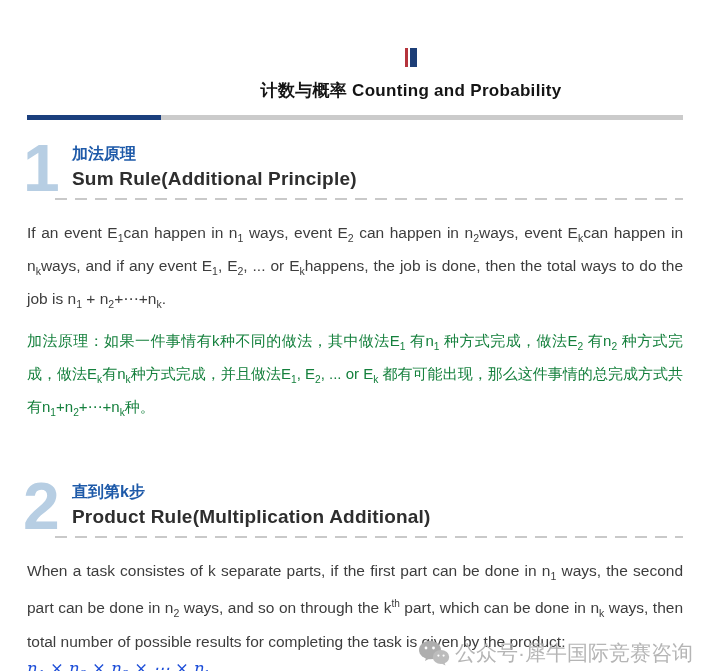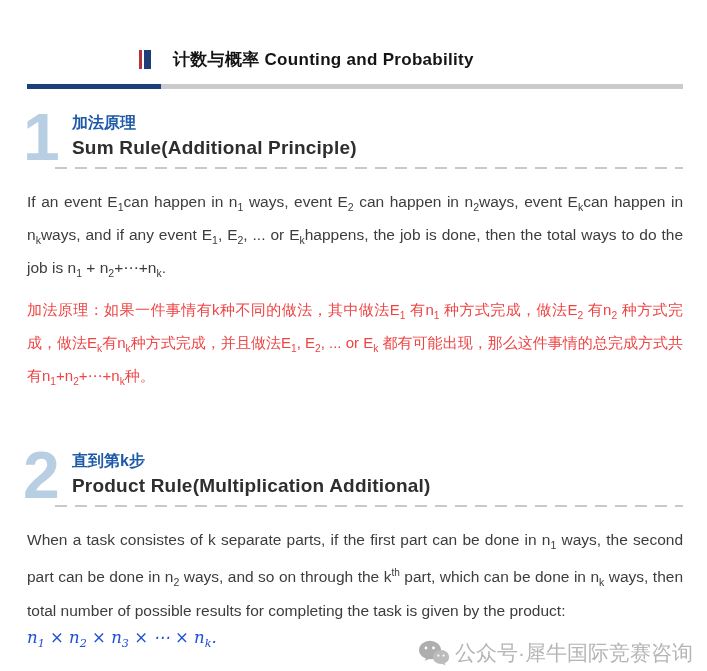--- a/index.html
+++ b/index.html
@@ -3,21 +3,21 @@
 <meta charset="utf-8">
 <style>
   * { margin:0; padding:0; box-sizing:border-box; }
   html,body { background:#ffffff; }
   .page {
     position:relative; width:707px; height:671px; background:#ffffff;
     overflow:hidden; font-family:"Liberation Sans","DejaVu Sans",sans-serif;
   }
   .content { padding:48px 24px 0 27px; }
 
-  .doc-header { display:flex; align-items:center; gap:22px; margin-left:112px; }
+  .doc-header { display:flex; align-items:center; gap:12px; margin-left:112px;flex-direction:column; }
   .header-bars { display:flex; gap:2px; height:19px; }
   .bar-red  { width:3px; background:#b5343c; }
   .bar-navy { width:7px; background:#1d3e77; }
   .doc-title { font-size:17px; font-weight:bold; color:#141414; letter-spacing:0.3px; white-space:nowrap; }
 
   .rule { display:flex; height:5px; margin-top:13px; }
   .rule-navy { width:134px; background:#1b3f7d; }
   .rule-gray { flex:1; background:#cbcbcb; }
 
   .section-header { position:relative; margin-top:24px; padding-left:45px; padding-bottom:8px; min-height:56px; }
@@ -28,21 +28,21 @@
   }
   .big-num {
     position:absolute; left:-4px; top:-8px; font-size:66px; font-weight:bold;
     color:#b7cee3; line-height:64px; letter-spacing:-2px;
   }
   .title-cn { font-size:16px; font-weight:bold; color:#1e5aa9; }
   .title-en { font-size:19px; font-weight:bold; color:#2e2e2e; letter-spacing:0.2px; margin-top:3px; }
 
   .para { text-align:justify; }
   .para-en { margin-top:19px; font-size:15.5px; line-height:27px; color:#3d3d3d; }
-  .para-cn { margin-top:9px;  font-size:15px;   line-height:27px; color:#ef4444; }
+  .para-cn { margin-top:9px;  font-size:15px;   line-height:27px; color:#15803d; }
   sub { font-size:0.68em; }
   sup { font-size:0.65em; }
   .math { font-family:"DejaVu Serif",serif; font-style:italic; }
   .formula-line { font-size:16.5px; line-height:27px; color:#1d4ed8; }
 
   .watermark {
     position:absolute; right:14px; bottom:4px; display:flex; align-items:flex-start;
     gap:5px; color:#b5b5b5; font-size:21px; pointer-events:none; white-space:nowrap;
   }
   .wechat-icon { width:32px; height:28px; flex:0 0 auto; }

